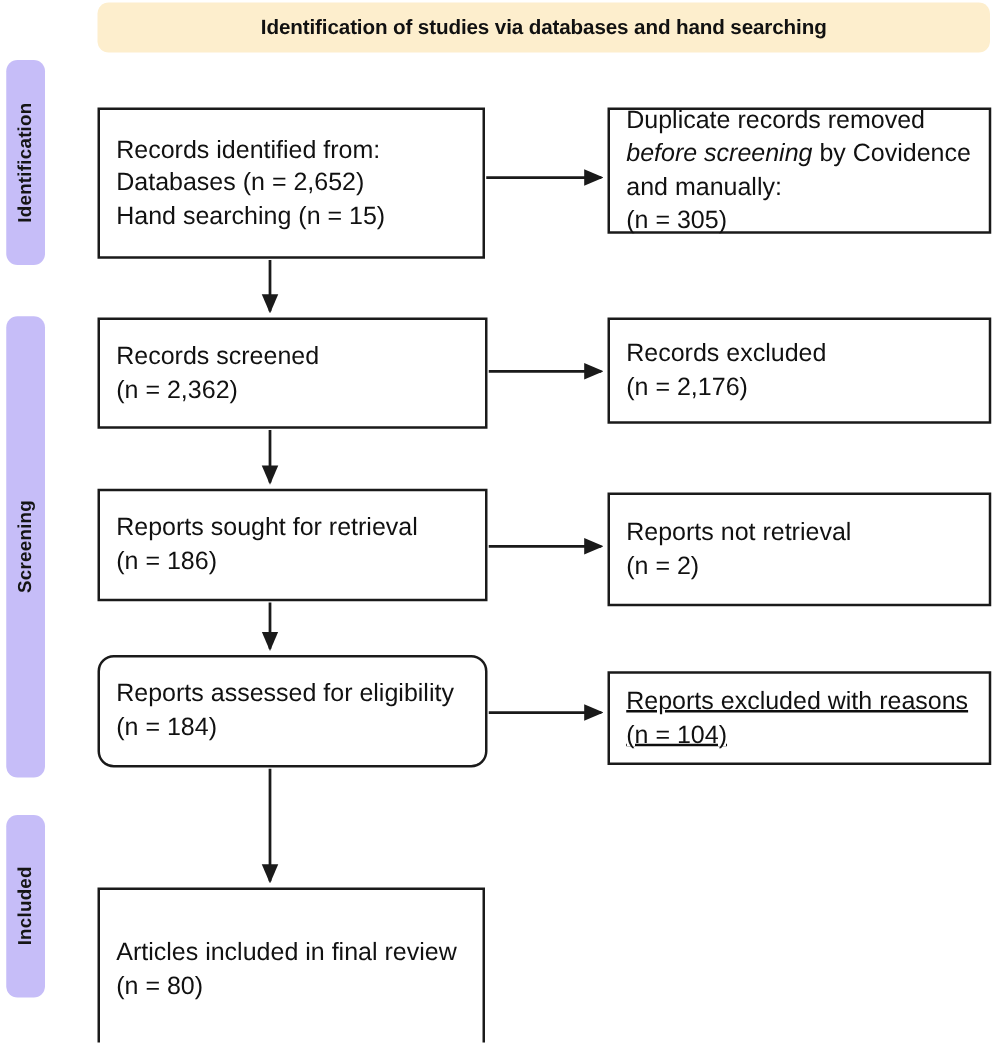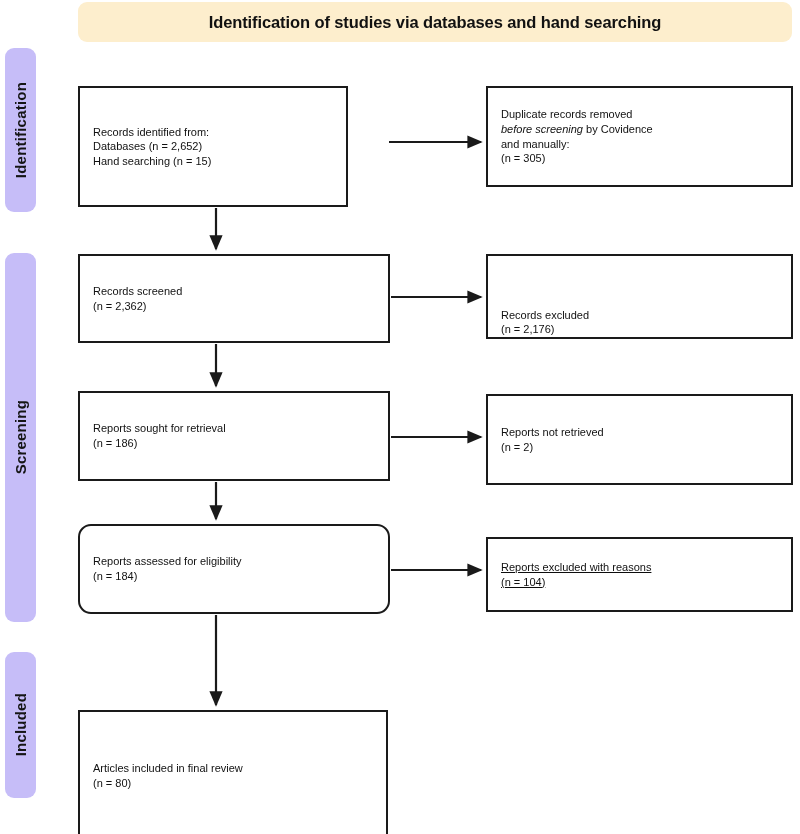--- a/index.html
+++ b/index.html
@@ -74,35 +74,35 @@
     position: absolute;
     background: #ffffff;
     border: 2px solid #1a1a1a;
     box-sizing: border-box;
     display: flex;
     flex-direction: column;
     justify-content: center;
     padding: 0 13px;
   }
   .flow-box .box-line {
-    font-size: 11px;
+    font-size: 20px;
     line-height: 1.33;
     color: #111111;
     white-space: nowrap;
   }
   .flow-box .box-line .em {
     font-style: italic;
   }
 
   
-  #box-records-identified { left: 78px;  top: 86px;  width: 270px; height: 121px; }
+  #box-records-identified { left: 78px;  top: 86px;  width: 310px; height: 121px; }
   #box-duplicates-removed { left: 486px; top: 86px;  width: 307px; height: 101px; }
   
   #box-records-screened   { left: 78px;  top: 254px; width: 312px; height: 89px;  }
-  #box-records-excluded   { left: 486px; top: 254px; width: 307px; height: 85px; justify-content: flex-end;  }
+  #box-records-excluded   { left: 486px; top: 254px; width: 307px; height: 85px;  }
   
   #box-reports-sought     { left: 78px;  top: 391px; width: 312px; height: 90px;  }
   #box-reports-not-retrieved { left: 486px; top: 394px; width: 307px; height: 91px; }
   
   #box-reports-assessed   { left: 78px;  top: 524px; width: 312px; height: 90px; border-radius: 13px;  }
   #box-reports-excluded-reasons { left: 486px; top: 537px; width: 307px; height: 75px; text-decoration: underline; }
   
   #box-articles-included  { left: 78px;  top: 710px; width: 310px; height: 132px; }
 
   
@@ -156,21 +156,21 @@
     <div class="box-line">Records excluded</div>
     <div class="box-line">(n = 2,176)</div>
   </div>
 
   <div class="flow-box" id="box-reports-sought">
     <div class="box-line">Reports sought for retrieval</div>
     <div class="box-line">(n = 186)</div>
   </div>
 
   <div class="flow-box" id="box-reports-not-retrieved">
-    <div class="box-line">Reports not retrieved</div>
+    <div class="box-line">Reports not retrieval</div>
     <div class="box-line">(n = 2)</div>
   </div>
 
   <div class="flow-box" id="box-reports-assessed">
     <div class="box-line">Reports assessed for eligibility</div>
     <div class="box-line">(n = 184)</div>
   </div>
 
   <div class="flow-box" id="box-reports-excluded-reasons">
     <div class="box-line">Reports excluded with reasons</div>

